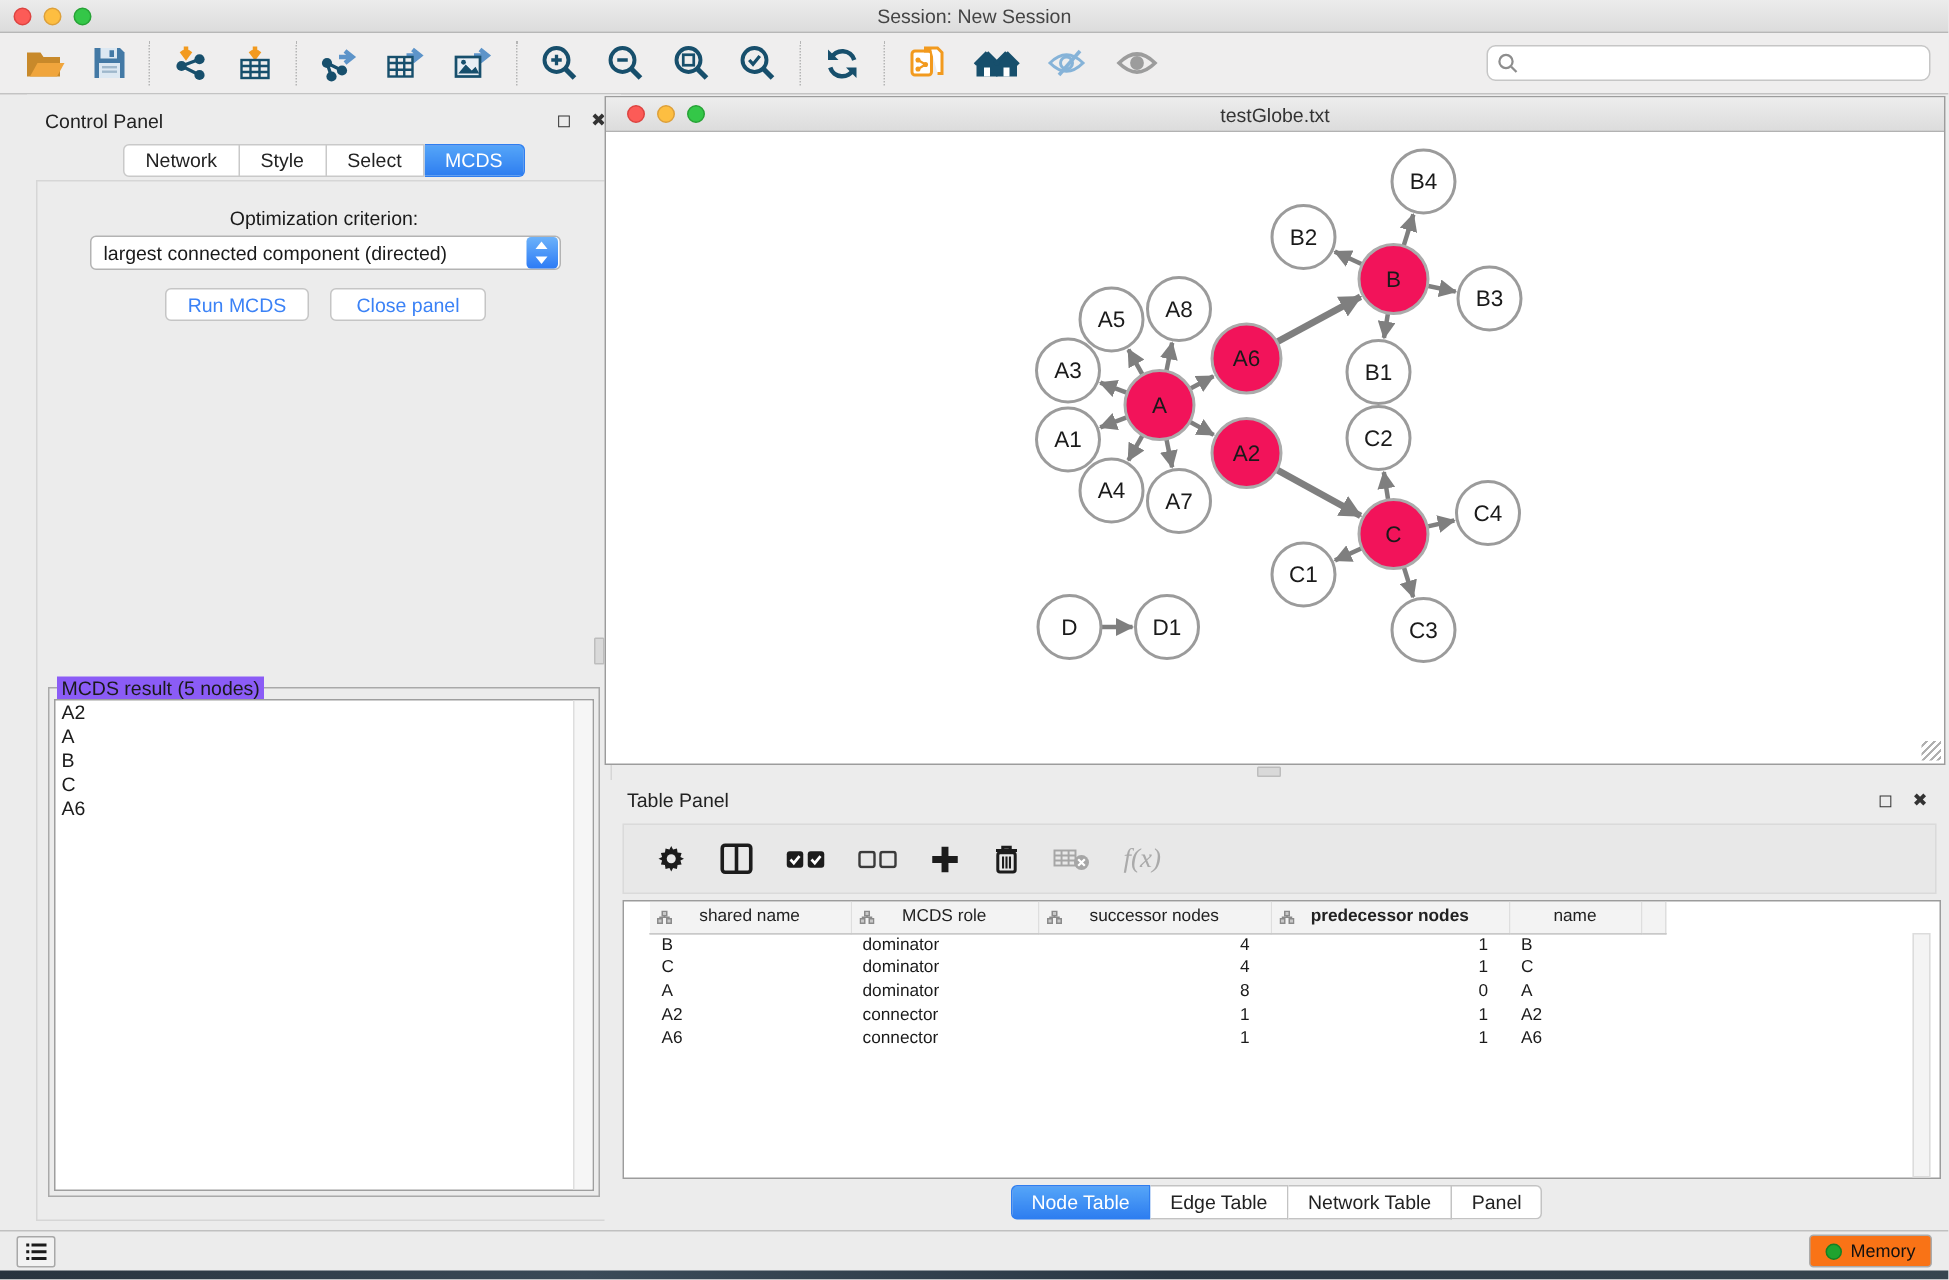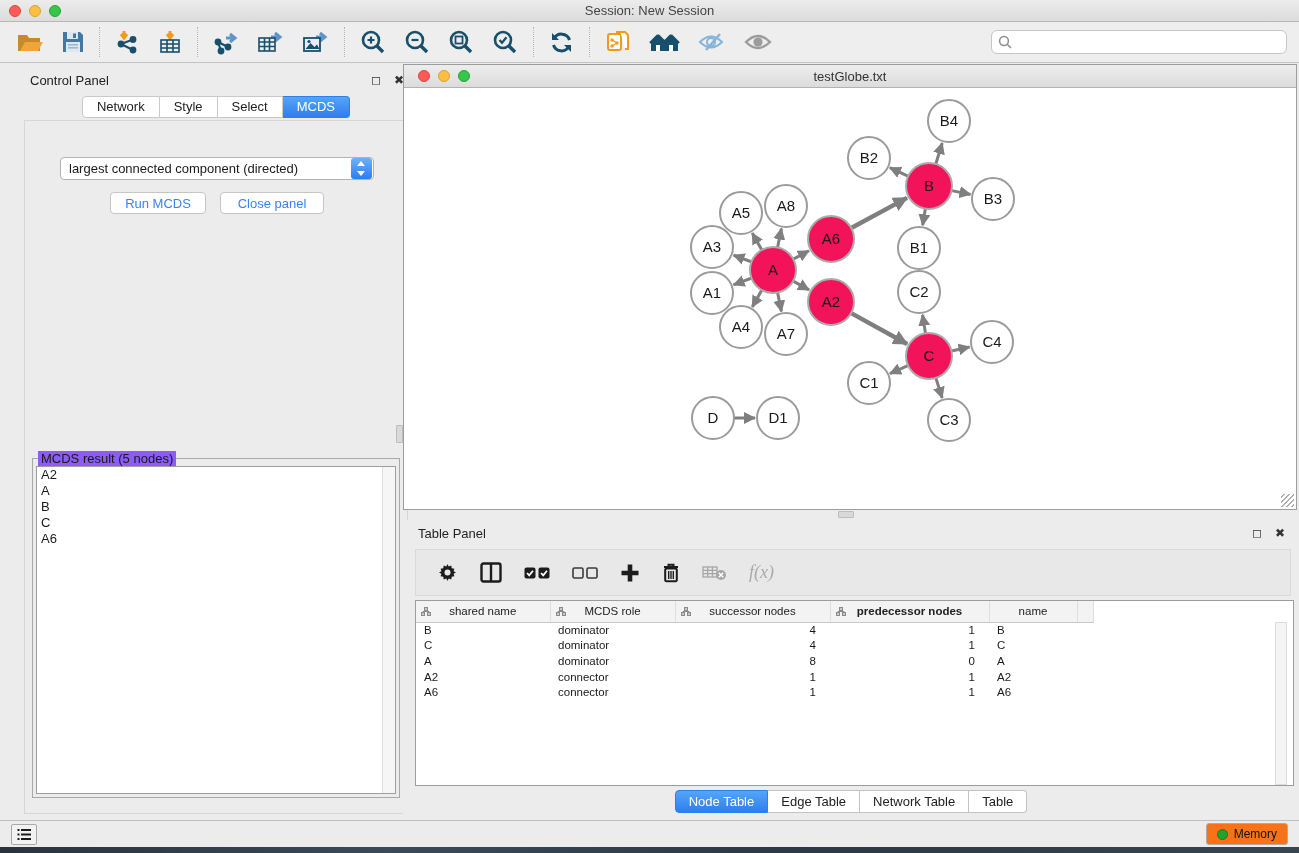--- a/index.html
+++ b/index.html
@@ -77,21 +77,21 @@
 
   
   .table-panel { position:absolute; left:403px; top:520px; width:896px; height:300px; background:#ececec; }
   .tp-title { position:absolute; left:15px; top:6px; font-size:13px; color:#222; }
   .tp-winbtns { position:absolute; right:12px; top:6px; display:flex; gap:9px; font-size:12px; color:#333; }
   .tp-toolbar { position:absolute; left:12px; top:29px; width:876px; height:47px; background:#e8e8e8;
     border:1px solid #dadada; display:flex; align-items:center; padding-left:10px; }
   .tp-btn { background:none; border:none; padding:0 11px; height:40px; display:flex; align-items:center; cursor:default;justify-content:center; }
   .fx-label { font-family:"Liberation Serif", serif; font-style:italic; font-size:18px; color:#aaa; }
 
-  .data-table { position:absolute; left:12px; top:80px; width:879px; height:186px; background:#fff; border:1px solid #9c9c9c; overflow:hidden; }
+  .data-table { position:absolute; left:12px; top:80px; width:879px; height:186px; background:#fff; border:1px solid #9c9c9c; overflow:hidden;padding-left:17px; }
   table.node-table { border-collapse:collapse; table-layout:fixed; }
   .node-table th { height:21px; background:#f3f3f3; border-bottom:1px solid #c9c9c9; border-right:1px solid #dedede;
     font-weight:normal; font-size:11.5px; color:#222; position:relative; text-align:center; }
   .node-table th .col-icon { position:absolute; left:5px; top:6px; }
   .node-table td { height:15.6px; font-size:11.5px; padding:0 8px; white-space:nowrap; overflow:hidden; }
   .node-table td.num { text-align:right; padding-right:14px; }
   .tbl-scroll { position:absolute; right:6px; top:21px; width:12px; bottom:0; background:#f4f4f4; border:1px solid #dcdcdc; }
 
   .tp-tabs { position:absolute; left:0; top:270px; width:100%; display:flex; justify-content:center; }
   .tp-tab { height:23px; line-height:21px; padding:0 13px; background:#fff; border:1px solid #c3c3c3; border-left:none; font-size:13px; color:#222; }
@@ -274,20 +274,21 @@
       <div class="win-btn">✖</div>
     </div>
   </div>
   <div class="cp-body"></div>
   <div class="seg-tabs" id="cp-tabs">
       <div class="seg-tab">Network</div>
       <div class="seg-tab">Style</div>
       <div class="seg-tab">Select</div>
       <div class="seg-tab active">MCDS</div>
     </div>
+  <div class="opt-label">Optimization criterion:</div>
   <div class="combo">
     <div class="combo-text">largest connected component (directed)</div>
     <div class="combo-spin"></div>
   </div>
   <button class="mac-btn" id="run-btn">Run MCDS</button>
   <button class="mac-btn" id="close-btn">Close panel</button>
   <div class="fieldset">
     <div class="fs-legend">MCDS result (5 nodes)</div>
     <div class="listbox">
       <div id="mcds-items">
@@ -572,21 +573,21 @@
             <td></td>
           </tr>
         </tbody>
     </table>
     <div class="tbl-scroll"></div>
   </div>
   <div class="tp-tabs" id="tp-tabs">
       <div class="tp-tab active">Node Table</div>
       <div class="tp-tab">Edge Table</div>
       <div class="tp-tab">Network Table</div>
-      <div class="tp-tab">Table</div>
+      <div class="tp-tab">Panel</div>
     </div>
 </div>
 
 <div class="statusbar">
   <div class="status-left-btn">
     <svg width="15" height="13" viewBox="0 0 15 13">
       <path d="M4 2 h10 M4 6.5 h10 M4 11 h10" stroke="#1c1c1c" stroke-width="2"></path>
       <rect x="0.5" y="1" width="2" height="2" fill="#1c1c1c"></rect>
       <rect x="0.5" y="5.5" width="2" height="2" fill="#1c1c1c"></rect>
       <rect x="0.5" y="10" width="2" height="2" fill="#1c1c1c"></rect>

